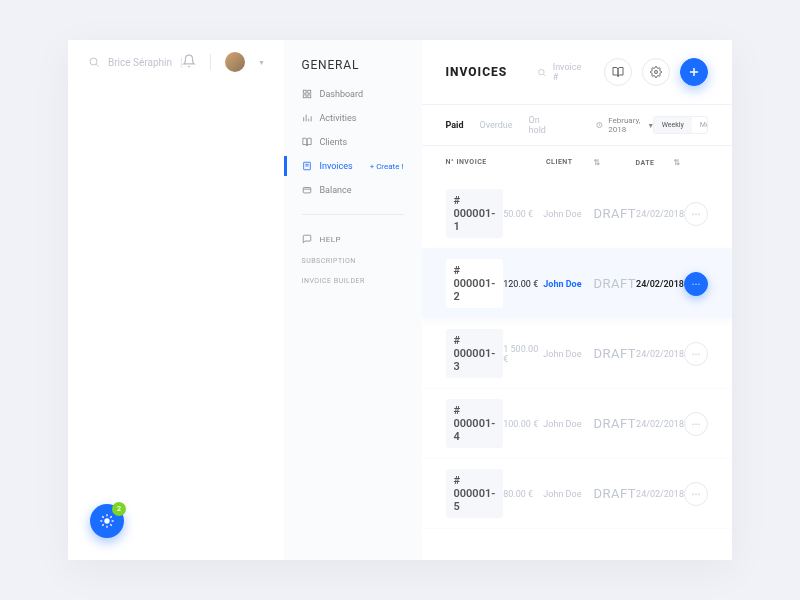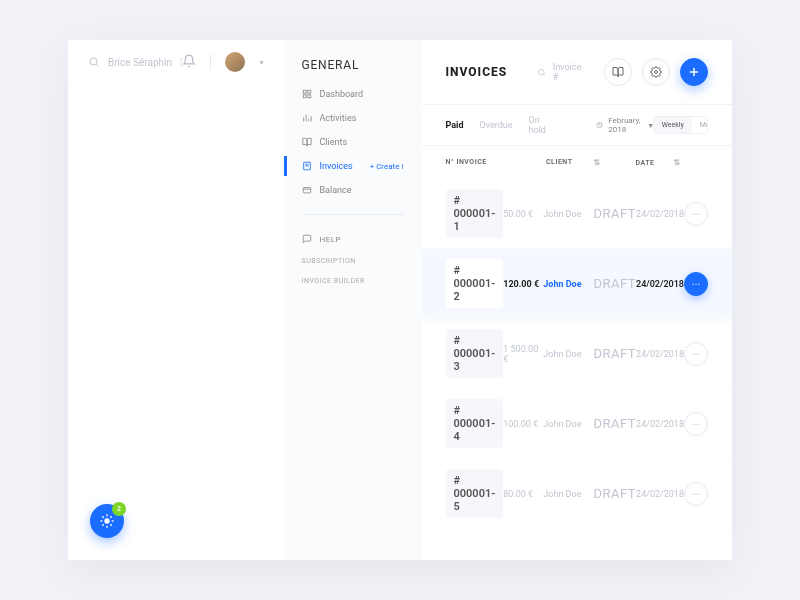--- a/index.html
+++ b/index.html
@@ -44,21 +44,21 @@
 .col-inv{width:100px}
 .col-amt{width:80px}
 .col-client{width:100px;display:flex;align-items:flex-start;gap:21px}
 .col-status{width:60px}
 .col-date{width:90px;display:flex;align-items:center;gap:19px}
 .col-action{width:40px}
 .sort-ic{color:#bbb;font-size:8px}
 .rows{display:flex;flex-direction:column}
 .row{display:flex;align-items:center;padding:10px 24px;font-size:9px;color:#c0c5d0;border-bottom:1px solid #fafbfc}
 .row.active{background:#f5f8ff;box-shadow:0 2px 8px rgba(0,0,0,0.03)}
-.row.active .c-amt{color:#222;font-weight:700}
+.row.active .c-amt{color:#222;font-weight:400}
 .row.active .c-client{color:#1a6dff;font-weight:700}
 .row.active .c-date{color:#222;font-weight:600}
 .badge{background:#f5f7fa;padding:5px 8px;border-radius:3px;color:#555;font-weight:600;font-size:11px;display:inline-block}
 .row.active .badge{background:#fff}
 .c-inv{width:100px}
 .c-amt{width:80px}
 .c-client{width:100px}
 .c-status{width:60px;font-size:13px;letter-spacing:0.5px}
 .c-date{width:90px}
 .c-action{width:40px;display:flex;justify-content:flex-end}

